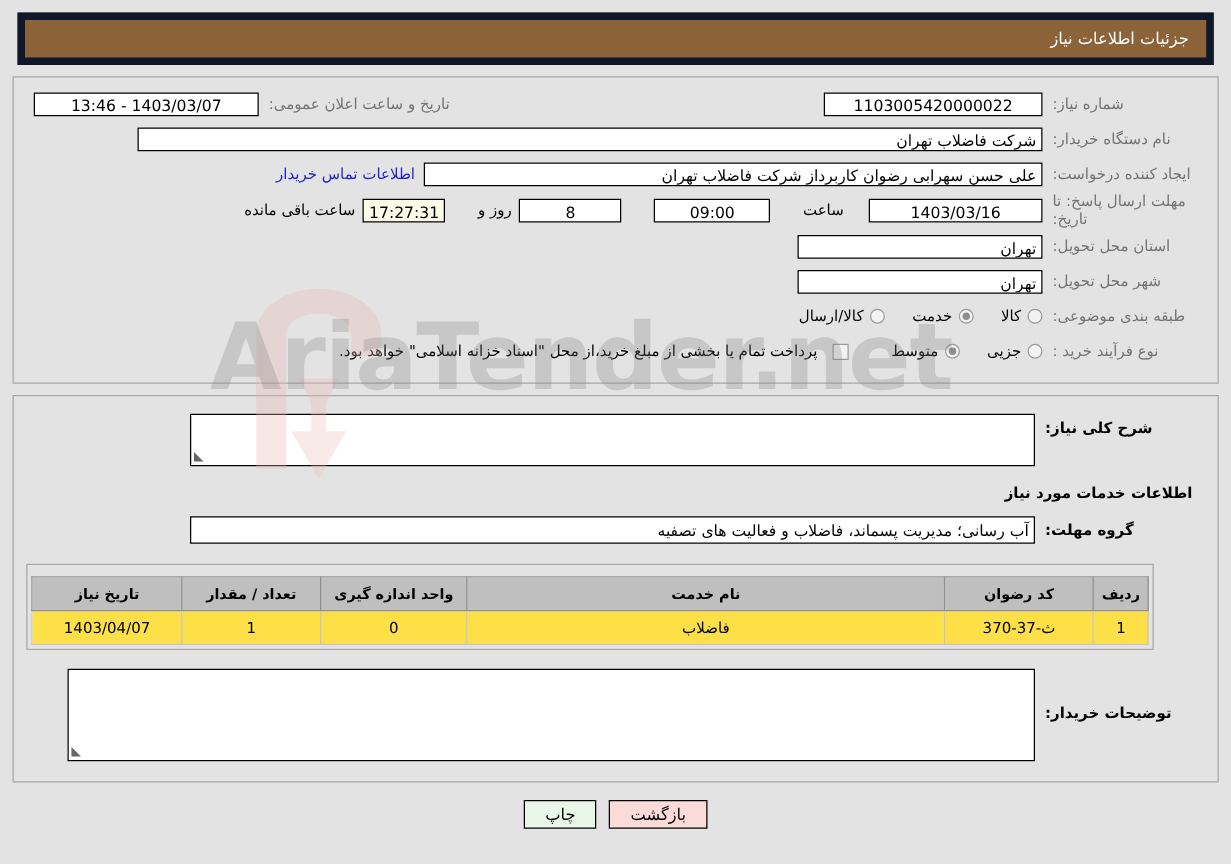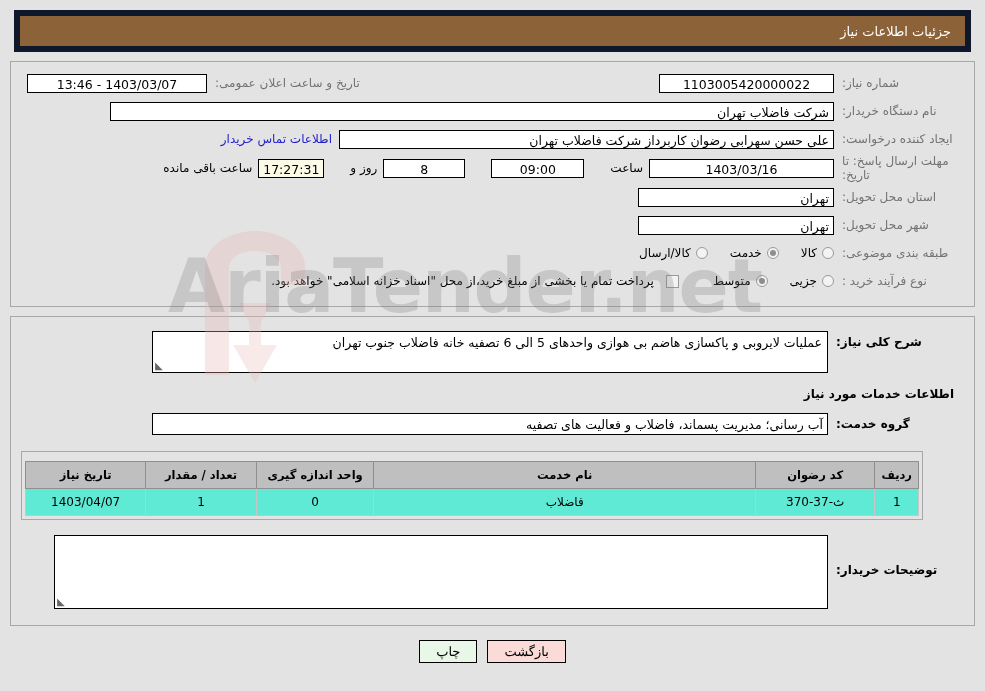--- a/index.html
+++ b/index.html
@@ -196,21 +196,21 @@
     background: #bfbfbf;
     border: 1px solid #8f8f8f;
     font-weight: bold;
     font-size: 11.5px;
     height: 26px;
     padding: 0 6px;
     text-align: center;
     color: #000;
   }
   table.grid td {
-    background: #5eead4;
+    background: #fde047;
     border: 1px solid #c6c6c6;
     height: 26px;
     padding: 0 6px;
     text-align: center;
     font-size: 12px;
   }
   .grid-outer {
     border: 1px solid #a8a8a8;
     display: inline-block;
     padding: 3px;
@@ -271,21 +271,21 @@
   </div>
 
   <div class="row">
     <span class="lbl lbl-w">ایجاد کننده درخواست:</span>
     <span class="fld right" style="width:495px;">علی حسن  سهرابی رضوان کاربرداز شرکت فاضلاب تهران</span>
     <a class="link">اطلاعات تماس خریدار</a>
   </div>
 
   <div class="row">
     <span class="lbl lbl-w" style="line-height:14px;white-space:normal;">مهلت ارسال پاسخ: تا تاریخ:</span>
-    <span class="fld" style="width:185px;">1403/03/16</span>
+    <span class="fld" style="width:139px;margin-left:14px;">1403/03/16</span>
     <span class="inline-lbl">ساعت</span>
     <span class="fld" style="width:93px;">09:00</span>
     <span style="width:26px;"></span>
     <span class="fld" style="width:82px;">8</span>
     <span class="inline-lbl">روز و</span>
     <span class="fld countdown" style="width:66px;">17:27:31</span>
     <span class="inline-lbl">ساعت باقی مانده</span>
   </div>
 
   <div class="row">
@@ -333,29 +333,28 @@
     <span class="inline-lbl">پرداخت تمام یا بخشی از مبلغ خرید،از محل "اسناد خزانه اسلامی" خواهد بود.</span>
   </div>
 
 </div>
 
 <div class="panel p2">
 
   <div class="row" style="align-items:flex-start;">
     <span class="bold-lbl" style="width:128px;text-align:left;padding-left:8px;padding-top:4px;">شرح کلی نیاز:</span>
     <span class="ta" style="width:676px;height:42px;">
-      <span>عملیات لایروبی و پاکسازی هاضم بی هوازی واحدهای 5 الی 6 تصفیه خانه فاضلاب جنوب تهران</span>
       <span class="grip">◢</span>
     </span>
   </div>
 
   <div class="section-title">اطلاعات خدمات مورد نیاز</div>
 
   <div class="row">
-    <span class="bold-lbl" style="width:128px;text-align:left;padding-left:8px;">گروه خدمت:</span>
+    <span class="bold-lbl" style="width:128px;text-align:left;padding-left:8px;">گروه مهلت:</span>
     <span class="fld right" style="width:676px;height:22px;line-height:22px;">آب رسانی؛ مدیریت پسماند، فاضلاب و فعالیت های تصفیه</span>
   </div>
 
   <div style="margin:14px 41px 0 0;">
     <div class="grid-outer">
       <table class="grid">
         <thead>
           <tr>
             <th style="width:26px;">ردیف</th>
             <th style="width:110px;">کد رضوان</th>

